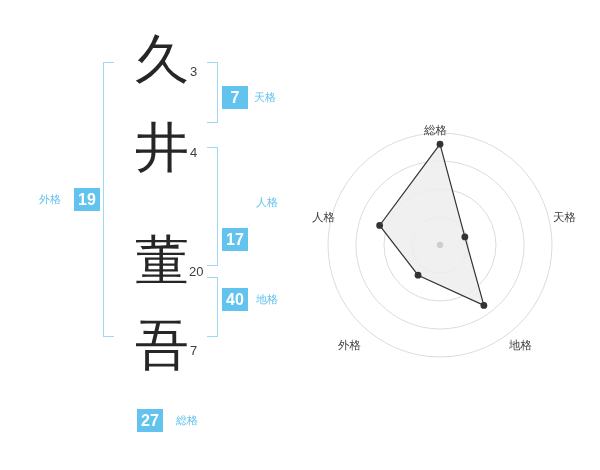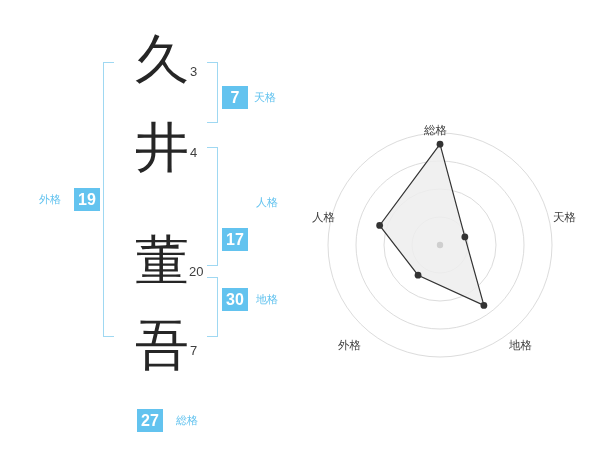--- a/index.html
+++ b/index.html
@@ -110,21 +110,21 @@
 
     <div class="badge" style="left:74px; top:188px;">19</div>
     <div class="badge-label" style="left:39px; top:188px;">外格</div>
 
     <div class="badge" style="left:222px; top:86px;">7</div>
     <div class="badge-label" style="left:254px; top:86px;">天格</div>
 
     <div class="badge" style="left:222px; top:191px;margin-top:37px;">17</div>
     <div class="badge-label" style="left:256px; top:191px;">人格</div>
 
-    <div class="badge" style="left:222px; top:288px;">30</div>
+    <div class="badge" style="left:222px; top:288px;">40</div>
     <div class="badge-label" style="left:256px; top:288px;">地格</div>
 
     <div class="badge" style="left:137px; top:409px;">27</div>
     <div class="badge-label" style="left:176px; top:409px;">総格</div>
   </div>
 
   <div id="radar">
     <svg id="radar-svg" width="280" height="260" viewBox="0 0 280 260">
       <g id="radar-grid">
           <circle cx="140" cy="140" r="112.00" fill="none" stroke="#dcdcdc" stroke-width="1"></circle>

